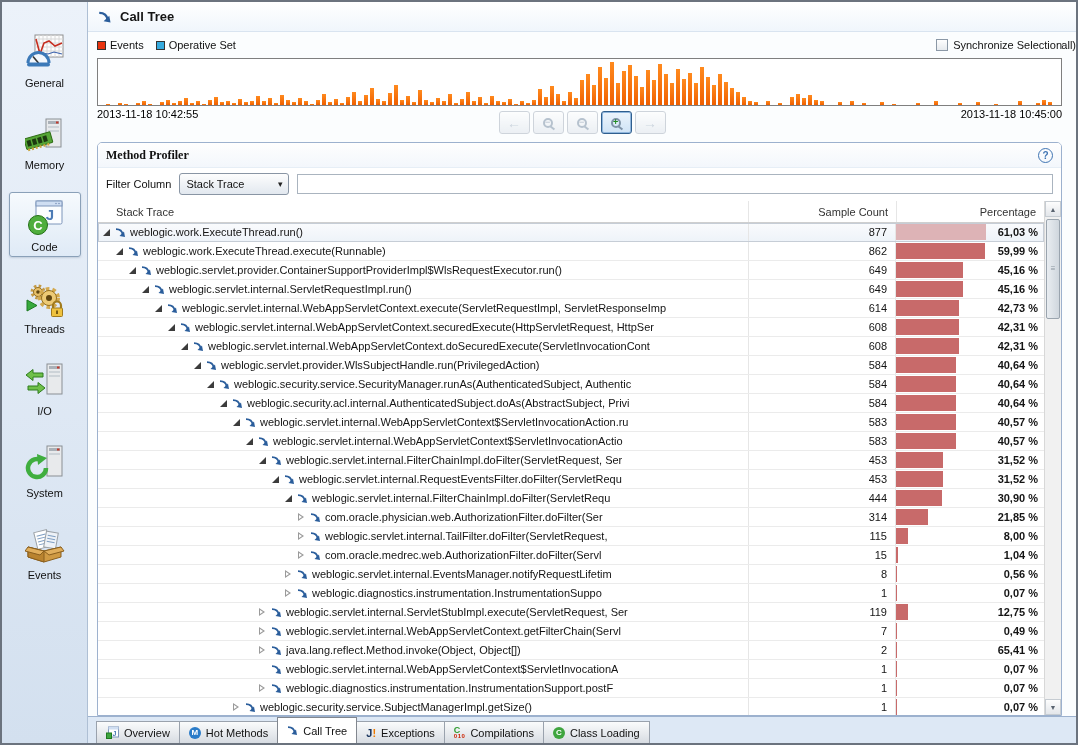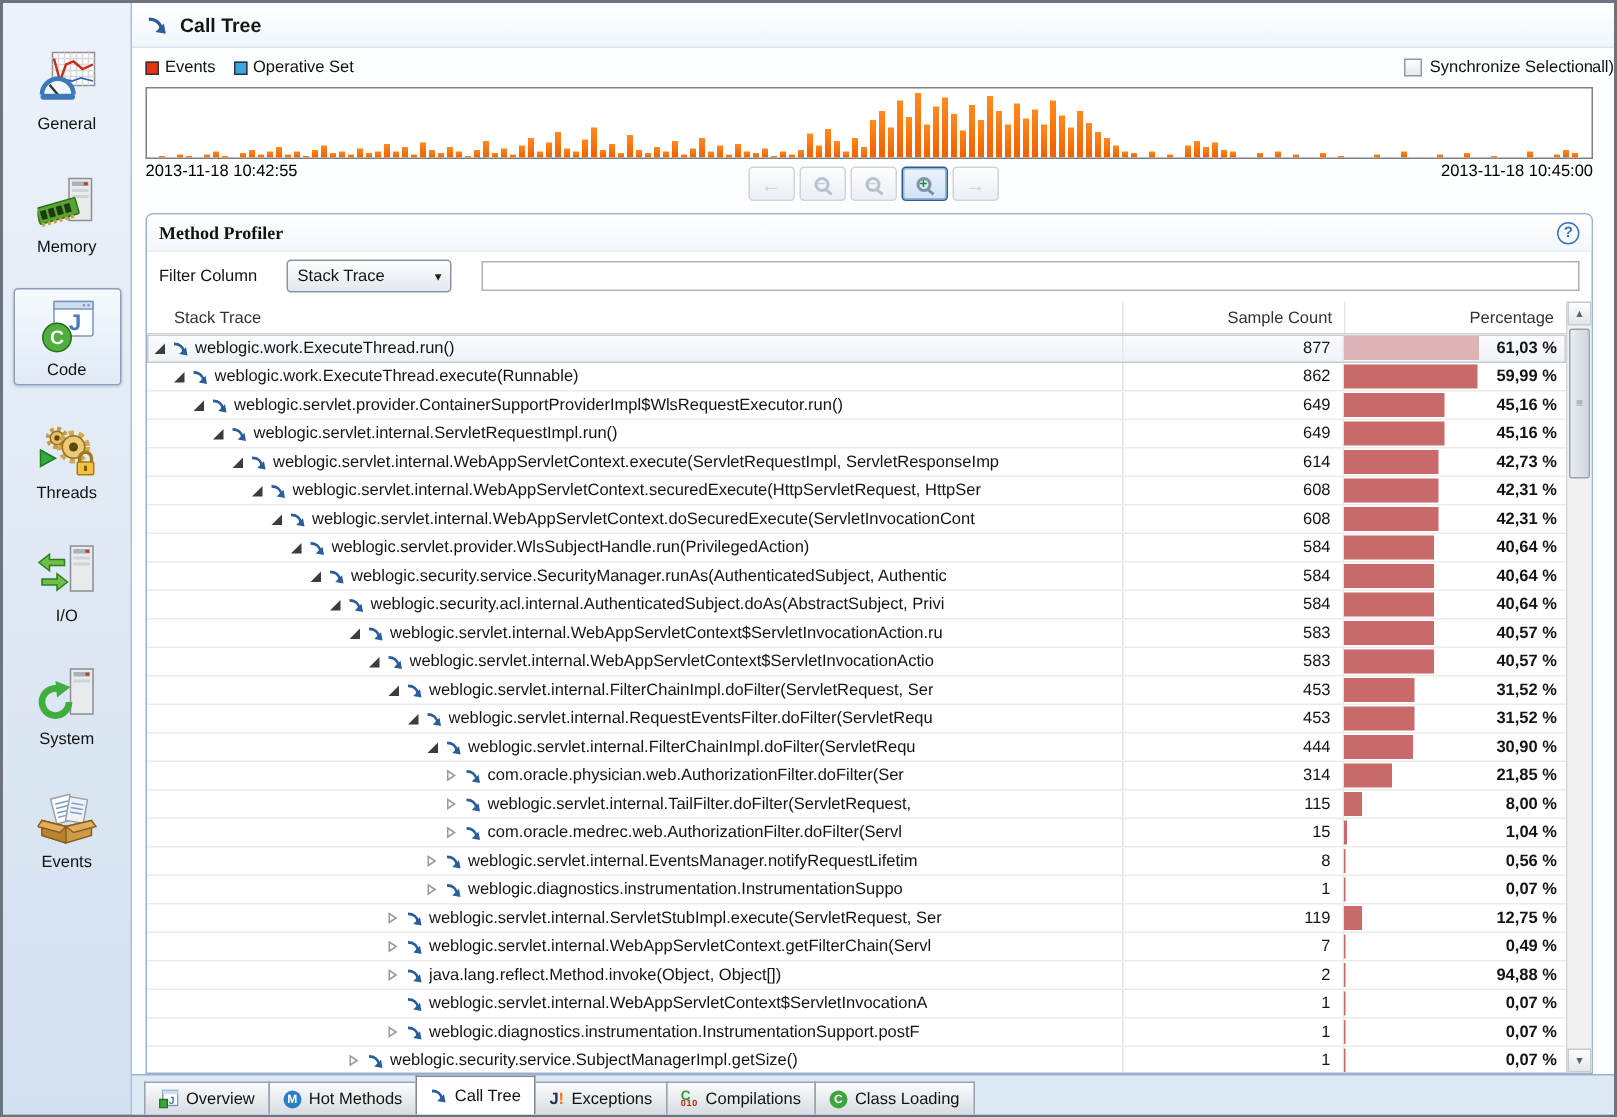--- a/index.html
+++ b/index.html
@@ -45,21 +45,21 @@
   .mag .sign{ position:absolute; top:-3px; left:0px; font-size:9px; font-weight:bold; line-height:10px; }
   .sign.plus{ color:#1f8c1f; } .sign.minus{ color:#98a5b5; }
 
   
   .panel{ flex:1; margin:2px 14px 0 9px; border:1px solid #9cb1ce; border-radius:5px 5px 0 0; background:#fff; display:flex; flex-direction:column; min-height:0; overflow:hidden; }
   .panel-header{ flex:none; display:flex; align-items:center; padding:5px 8px 4px; background:linear-gradient(#fefefe,#f3f7fc); border-bottom:1px solid #e6eef6; }
   .panel-title{ font-size:12px; font-weight:bold; color:#111;font-family:Liberation Serif, serif; }
   .help{ margin-left:auto; width:15px; height:15px; border:1.5px solid #3f74b3; border-radius:50%; color:#3f74b3; font-size:10px; font-weight:bold; display:flex; align-items:center; justify-content:center; }
   .help::before{ content:"?"; }
 
-  .filterrow{ flex:none; display:flex; align-items:center; gap:20px; padding:5px 8px 6px; }
+  .filterrow{ flex:none; display:flex; align-items:center; gap:8px; padding:5px 8px 6px; }
   .filter-label{ font-size:11px; color:#111; }
   .dd{ height:22px; width:110px; border:1px solid #8995a4; border-radius:3px; background:linear-gradient(#fdfdfd,#e2e8ef); display:flex; align-items:center; padding:0 6px; font-size:11px; color:#111; }
   .dd::after{ content:"▾"; margin-left:auto; font-size:9px; color:#222; }
   .filter-input{ flex:1; height:20px; border:1px solid #aab4bf; background:#fff; font-size:11px; padding:0 4px; font-family:"Liberation Sans",sans-serif; }
 
   .table{ flex:1; display:flex; min-height:0; }
   .tcols{ flex:1; display:flex; flex-direction:column; min-width:0; }
   .thead{ flex:none; height:22px; display:flex; align-items:center; border-bottom:1px solid #cfcfcf; font-size:11px; color:#333; background:#fff; }
   .thead .hc-name{ flex:1; padding-left:18px; min-width:0; }
   .thead .hc-samples,.thead .hc-pct{ width:148px; flex:none; text-align:right; padding-right:8px; border-left:1px solid #e6e6e6; height:100%; display:flex; align-items:center; justify-content:flex-end; }
@@ -857,21 +857,21 @@
                     <svg width="11" height="11" viewBox="0 0 11 11">
                       <path d="M1 2.2 C4.6 2.2 7.2 4.2 7.6 7.6" fill="none" stroke="#2a5d9b" stroke-width="1.8"></path>
                       <polygon points="4.5,9 10,10 9,4.5" fill="#2a5d9b"></polygon>
                     </svg>
                   </span>
                   <span class="mname">java.lang.reflect.Method.invoke(Object, Object[])</span>
                 </div>
                 <div class="cell-samples">2</div>
                 <div class="cell-pct">
                   <span class="pfill" style="width: 0.14%;"></span>
-                  <span class="ptext">94,88 %</span>
+                  <span class="ptext">65,41 %</span>
                 </div>
               </div>
               <div class="trow">
                 <div class="cell-name">
                   <span class="indent" style="width: 160px;"></span>
                   <span class="tw"></span>
                   <span class="micon">
                     <svg width="11" height="11" viewBox="0 0 11 11">
                       <path d="M1 2.2 C4.6 2.2 7.2 4.2 7.6 7.6" fill="none" stroke="#2a5d9b" stroke-width="1.8"></path>
                       <polygon points="4.5,9 10,10 9,4.5" fill="#2a5d9b"></polygon>

